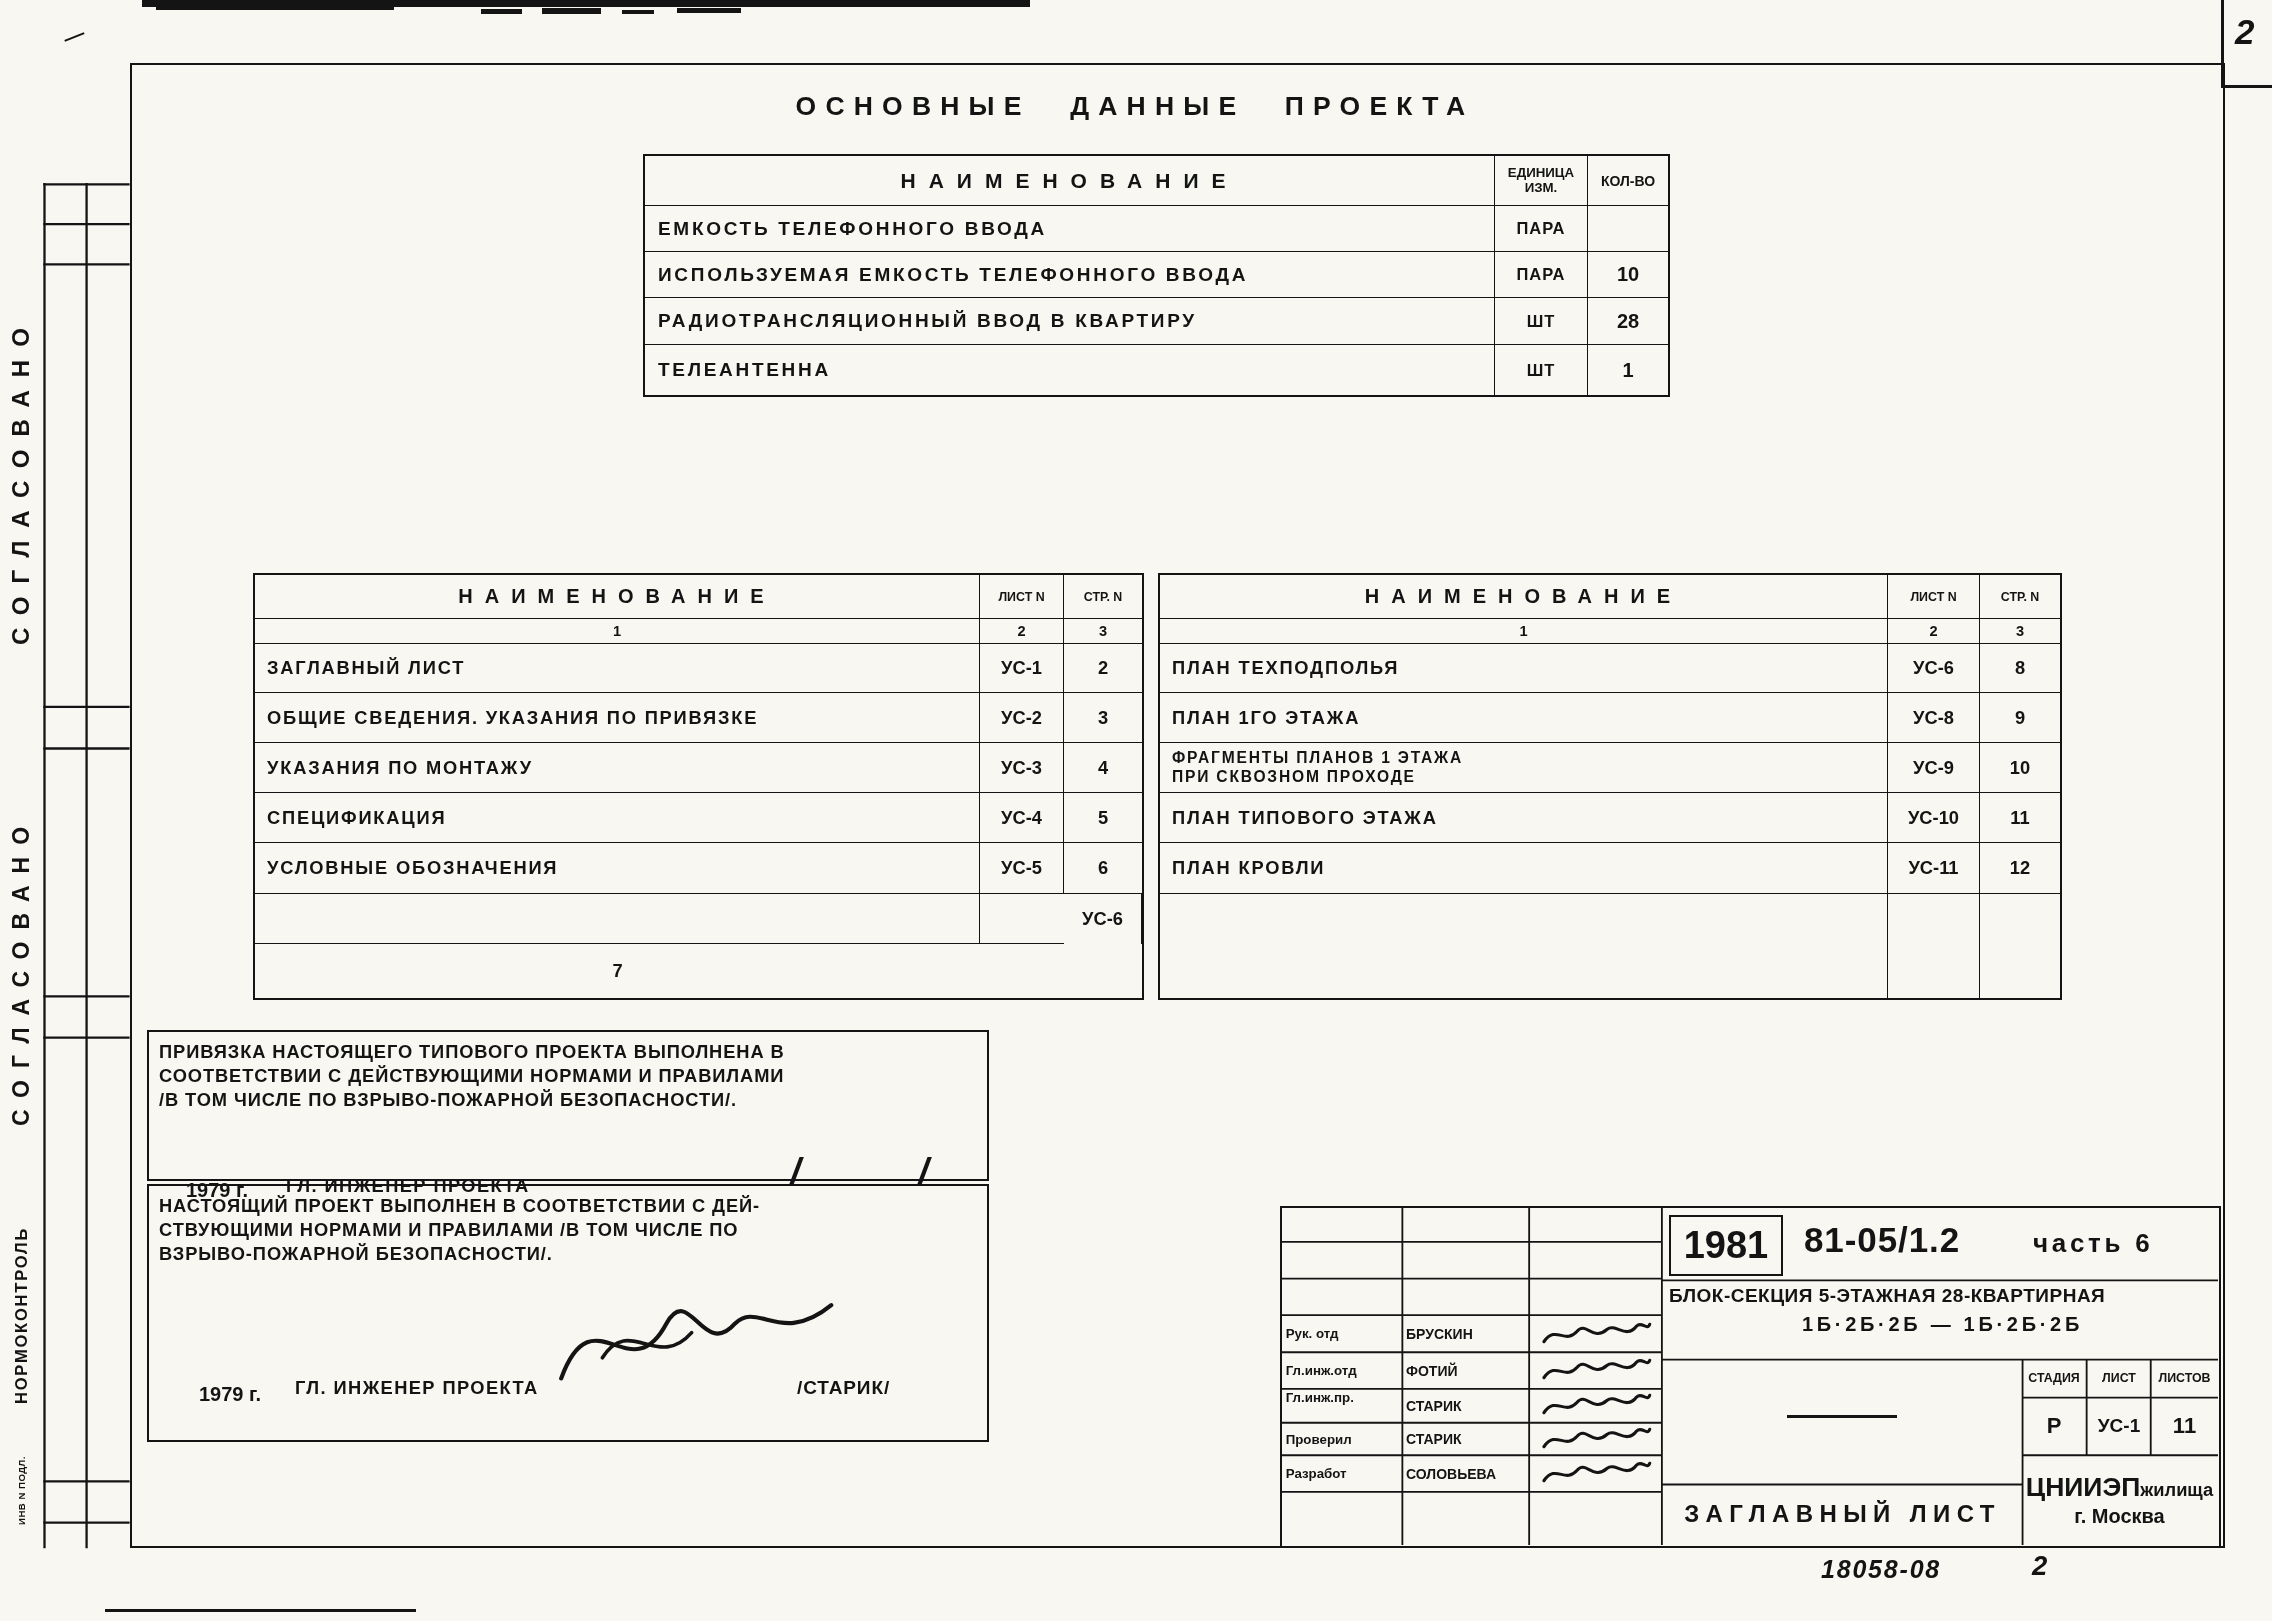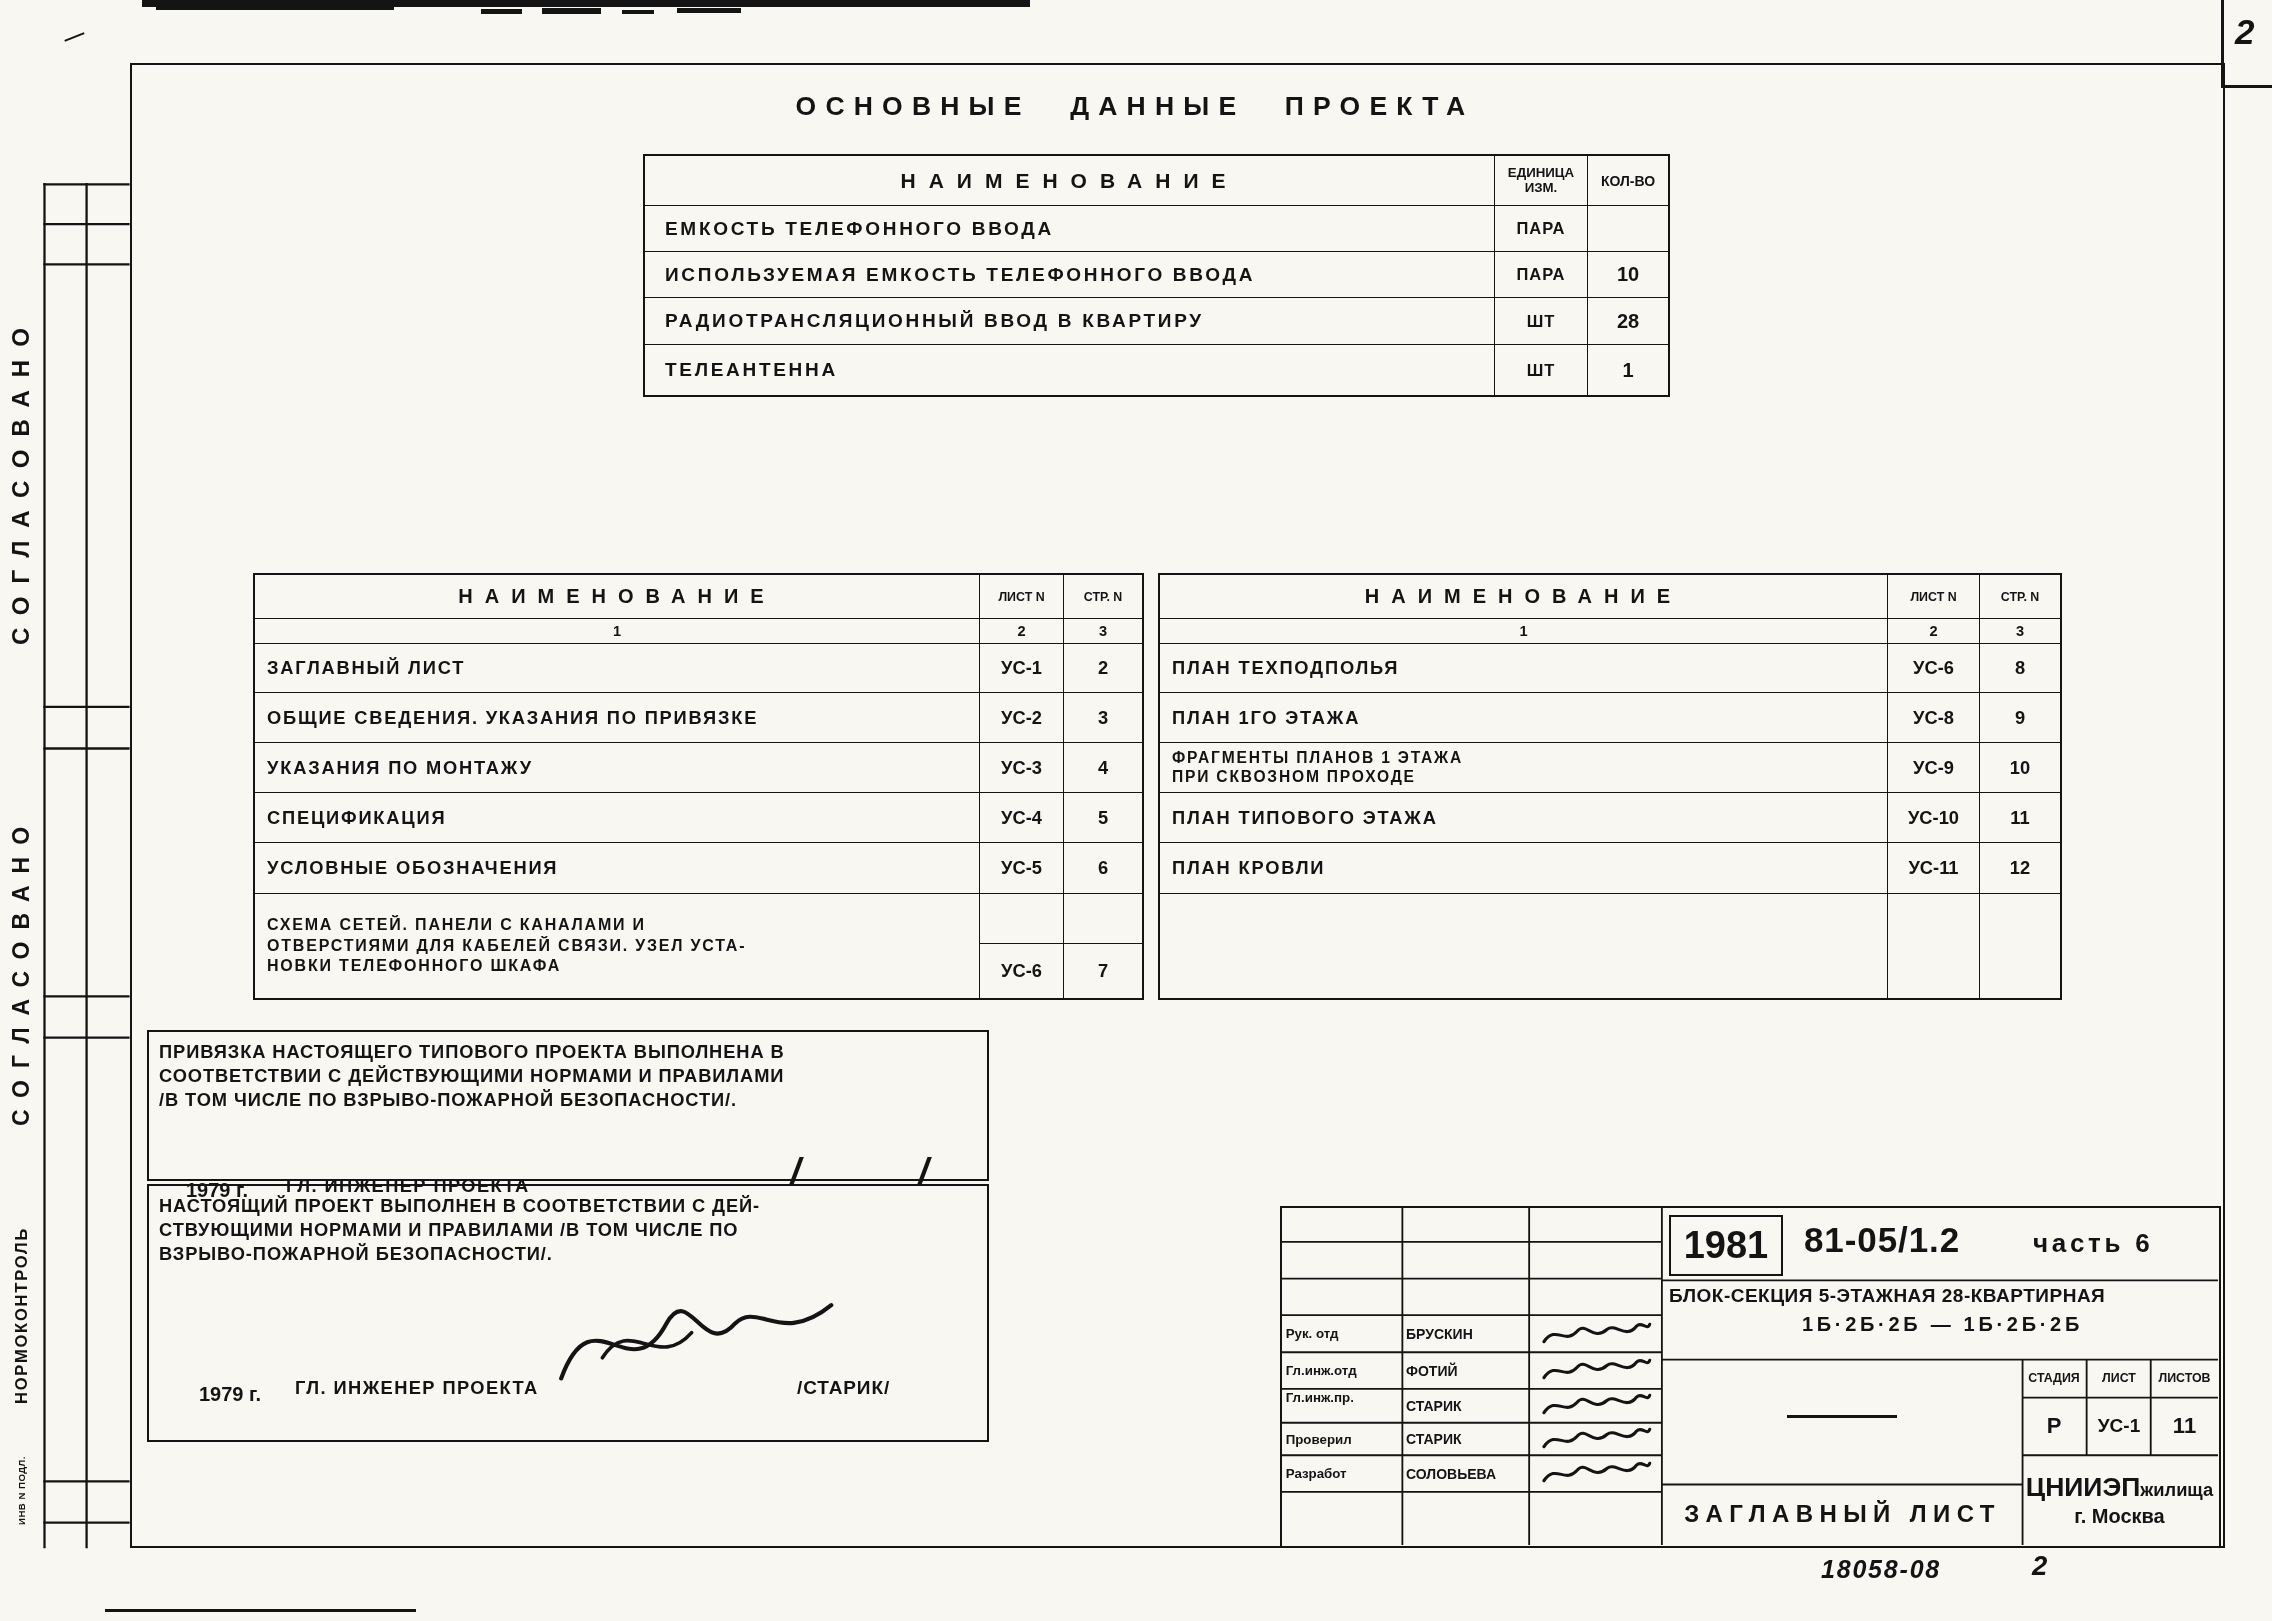--- a/index.html
+++ b/index.html
@@ -37,21 +37,21 @@
   .t-main  { left:643px; top:154px;  width:1027px; height:243px;
              grid-template-columns:850px 93px 1fr;
              grid-template-rows:50px 46px 46px 47px 1fr; }
   .t-left  { left:253px;  top:573px; width:891px; height:427px;
              grid-template-columns:725px 84px 1fr;
              grid-template-rows:44px 25px 49px 50px 50px 50px 51px 50px 1fr; }
   .t-right { left:1158px; top:573px; width:904px; height:427px;
              grid-template-columns:728px 92px 1fr;
              grid-template-rows:44px 25px 49px 50px 50px 50px 51px 50px 1fr; }
 
-  .name    { padding-left:20px; font-size:19px; letter-spacing:2.7px; }
+  .name    { padding-left:13px; font-size:19px; letter-spacing:2.7px; }
   .unit    { justify-content:center; font-size:16.5px; letter-spacing:0.9px; }
   .qty     { justify-content:center; font-size:20px; }
   .hdr-name{ justify-content:center; font-size:21px; letter-spacing:13px; }
   .hdr-unit{ flex-direction:column; justify-content:center; font-size:13.3px; line-height:1.1; text-align:center; }
   .hdr-qty { justify-content:center; font-size:14px; }
 
   .ct-name { padding-left:12px; font-size:18.3px; letter-spacing:1.8px; }
   .ct-ref  { justify-content:center; font-size:18.3px; }
   .ct-hdr-name { justify-content:center; font-size:20px; letter-spacing:12px; }
   .ct-hdr-ref  { justify-content:center; font-size:12.4px; text-align:center; }
@@ -146,23 +146,20 @@
     <div class="c ct-ref last-col">4</div>
 
     <div class="c ct-name caps">Спецификация</div>
     <div class="c ct-ref">УС-4</div>
     <div class="c ct-ref last-col">5</div>
 
     <div class="c ct-name caps">Условные обозначения</div>
     <div class="c ct-ref">УС-5</div>
     <div class="c ct-ref last-col">6</div>
 
-    <div class="c ct-name caps multi last-row" style="grid-row:span 2;font-size:16px;line-height:1.3">Схема сетей. Панели с каналами и
-отверстиями для кабелей связи. Узел уста-
-новки телефонного шкафа</div>
     <div class="c ct-ref"></div>
     <div class="c ct-ref last-col"></div>
     <div class="c ct-ref last-row">УС-6</div>
     <div class="c ct-ref last-col last-row">7</div>
   </div>
 
   <div class="gtable t-right">
     <div class="c ct-hdr-name">НАИМЕНОВАНИЕ</div>
     <div class="c ct-hdr-ref">ЛИСТ N</div>
     <div class="c ct-hdr-ref last-col">СТР. N</div>

